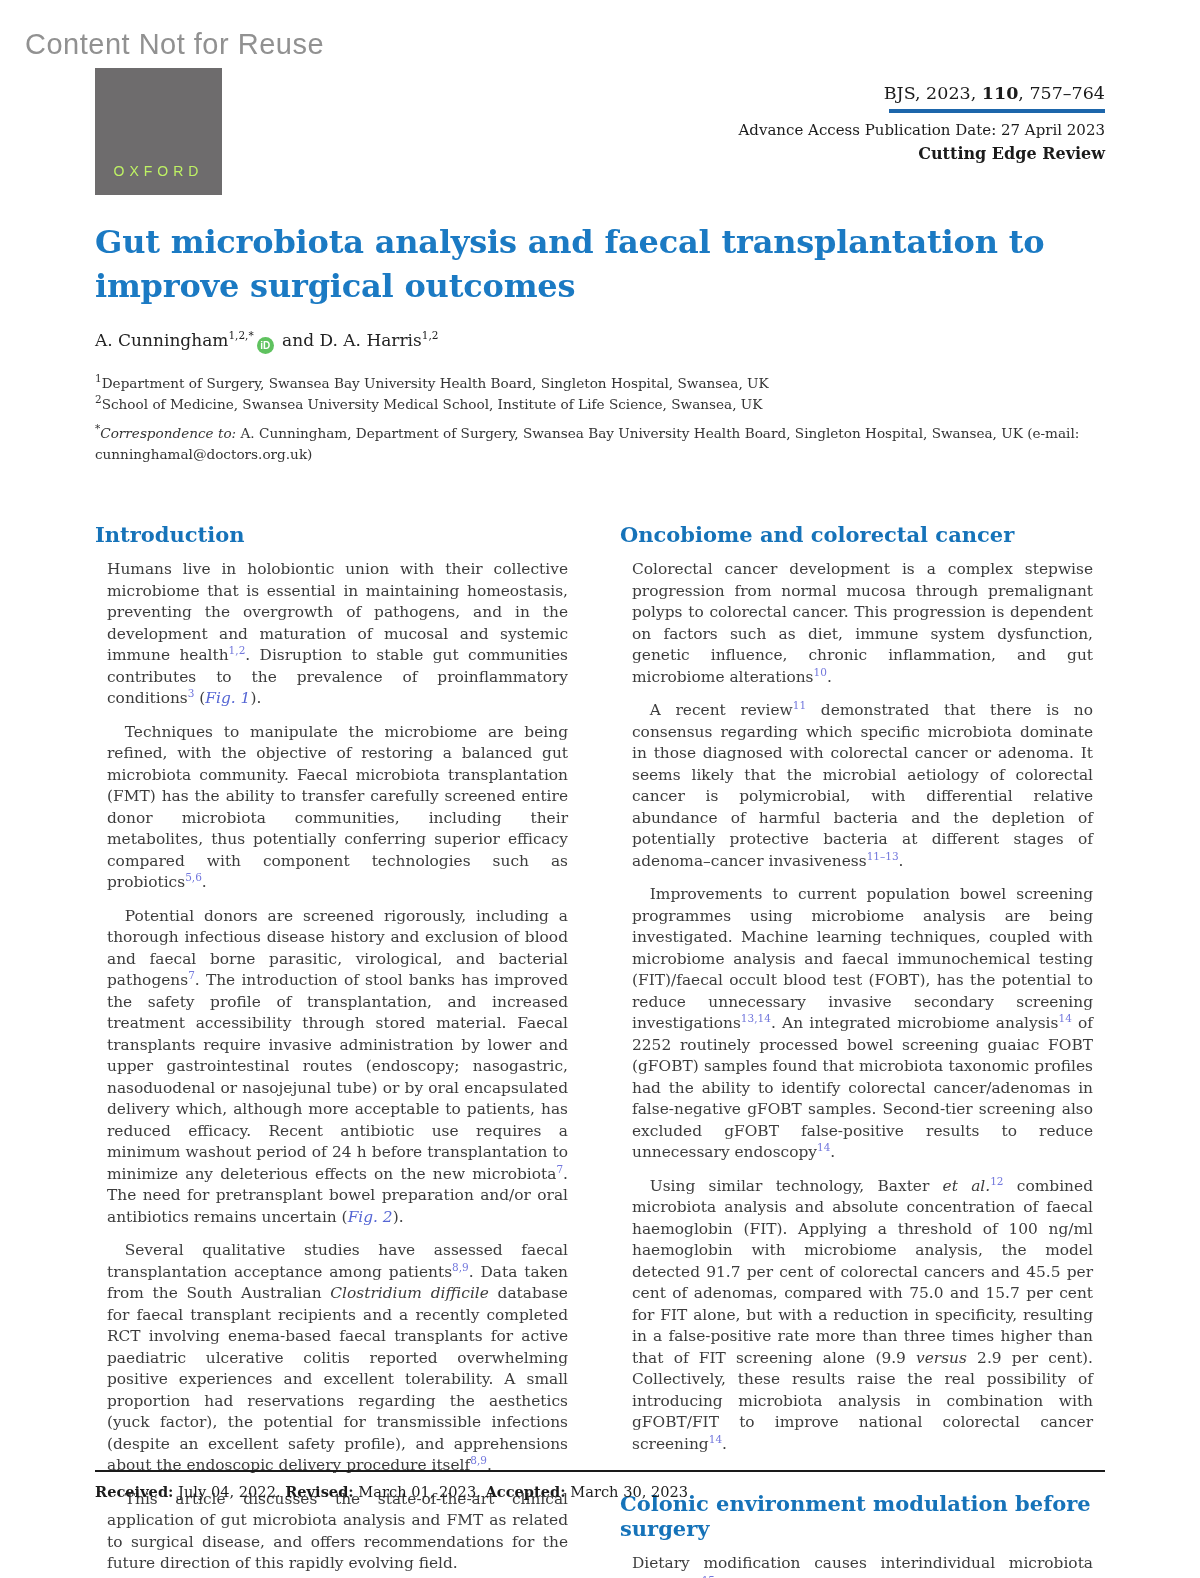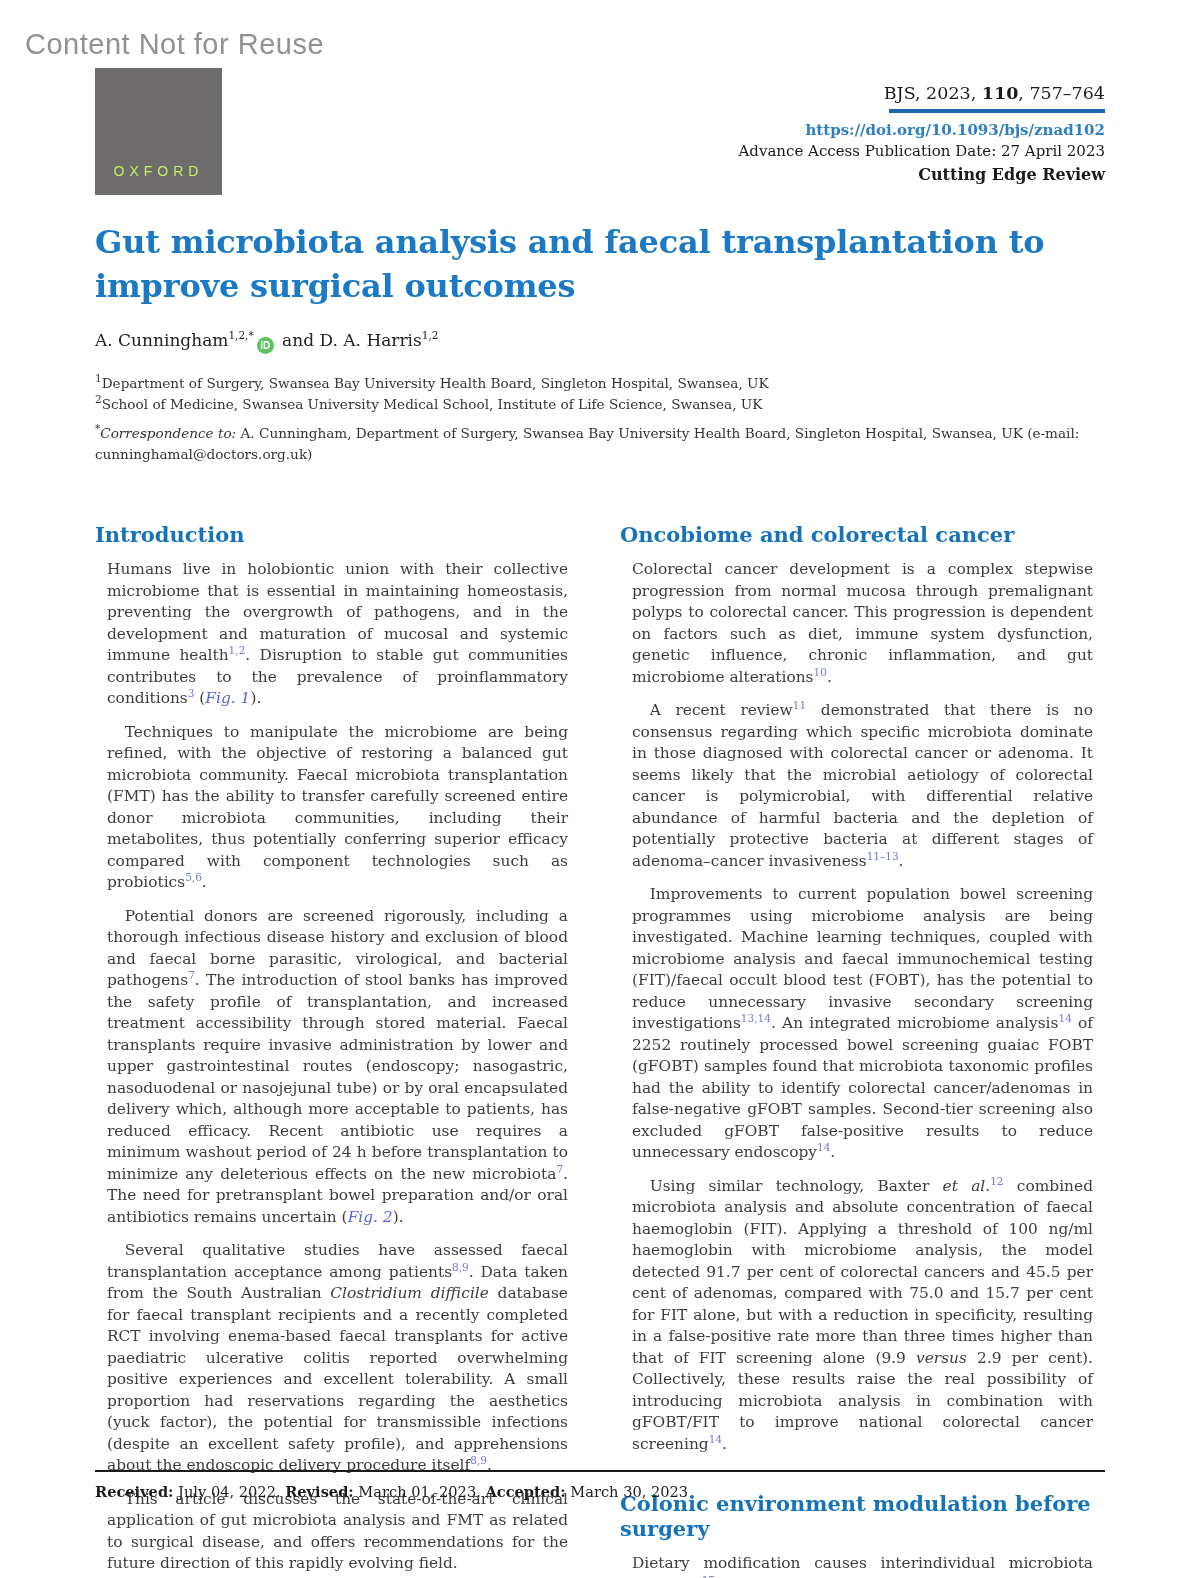--- a/index.html
+++ b/index.html
@@ -108,21 +108,20 @@
 
   <div class="watermark">Content Not for Reuse</div>
 
   <div class="oxford-box">
     <div class="oxford-label">OXFORD</div>
   </div>
 
   <div class="masthead">
     <div class="mh-citation">BJS, 2023, <b>110</b>, 757–764</div>
     <div class="mh-rule"></div>
-    <div class="mh-doi">https://doi.org/10.1093/bjs/znad102</div>
     <div class="mh-advance">Advance Access Publication Date: 27 April 2023</div>
     <div class="mh-type">Cutting Edge Review</div>
   </div>
 
   <h1 class="title" style="margin:0;">Gut microbiota analysis and faecal transplantation to improve surgical outcomes</h1>
 
   <div class="authors">A. Cunningham<sup class="plain">1,2,*</sup><span class="orcid">iD</span> and D. A. Harris<sup class="plain">1,2</sup></div>
 
   <div class="affiliations">
     <div><sup class="plain">1</sup>Department of Surgery, Swansea Bay University Health Board, Singleton Hospital, Swansea, UK</div>

